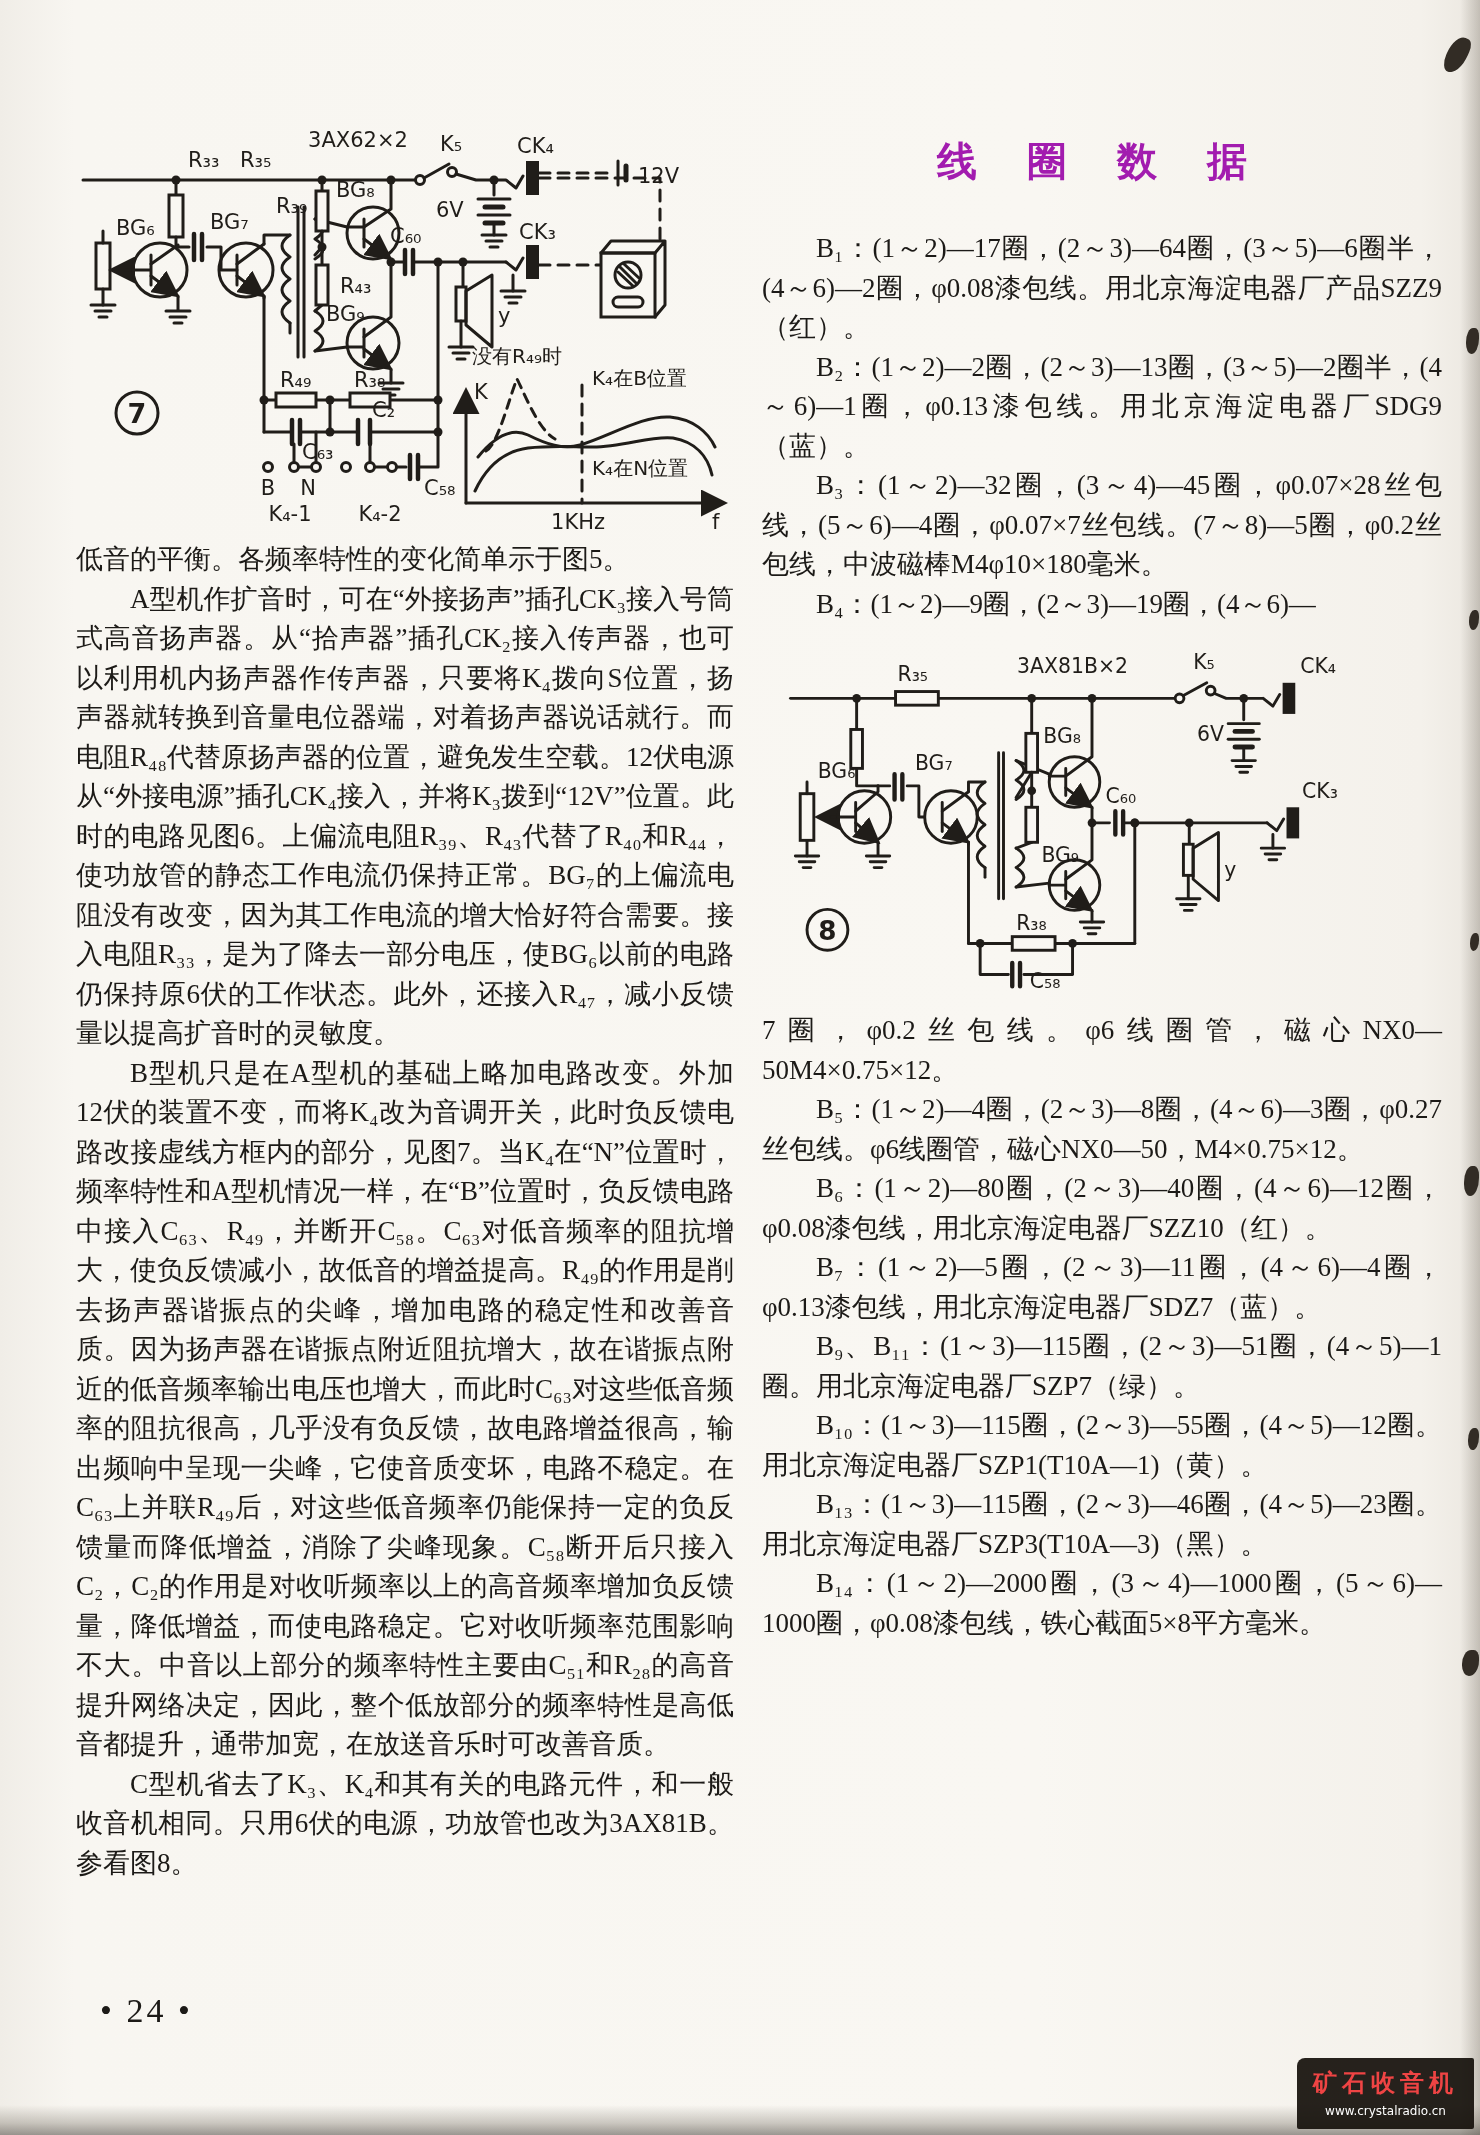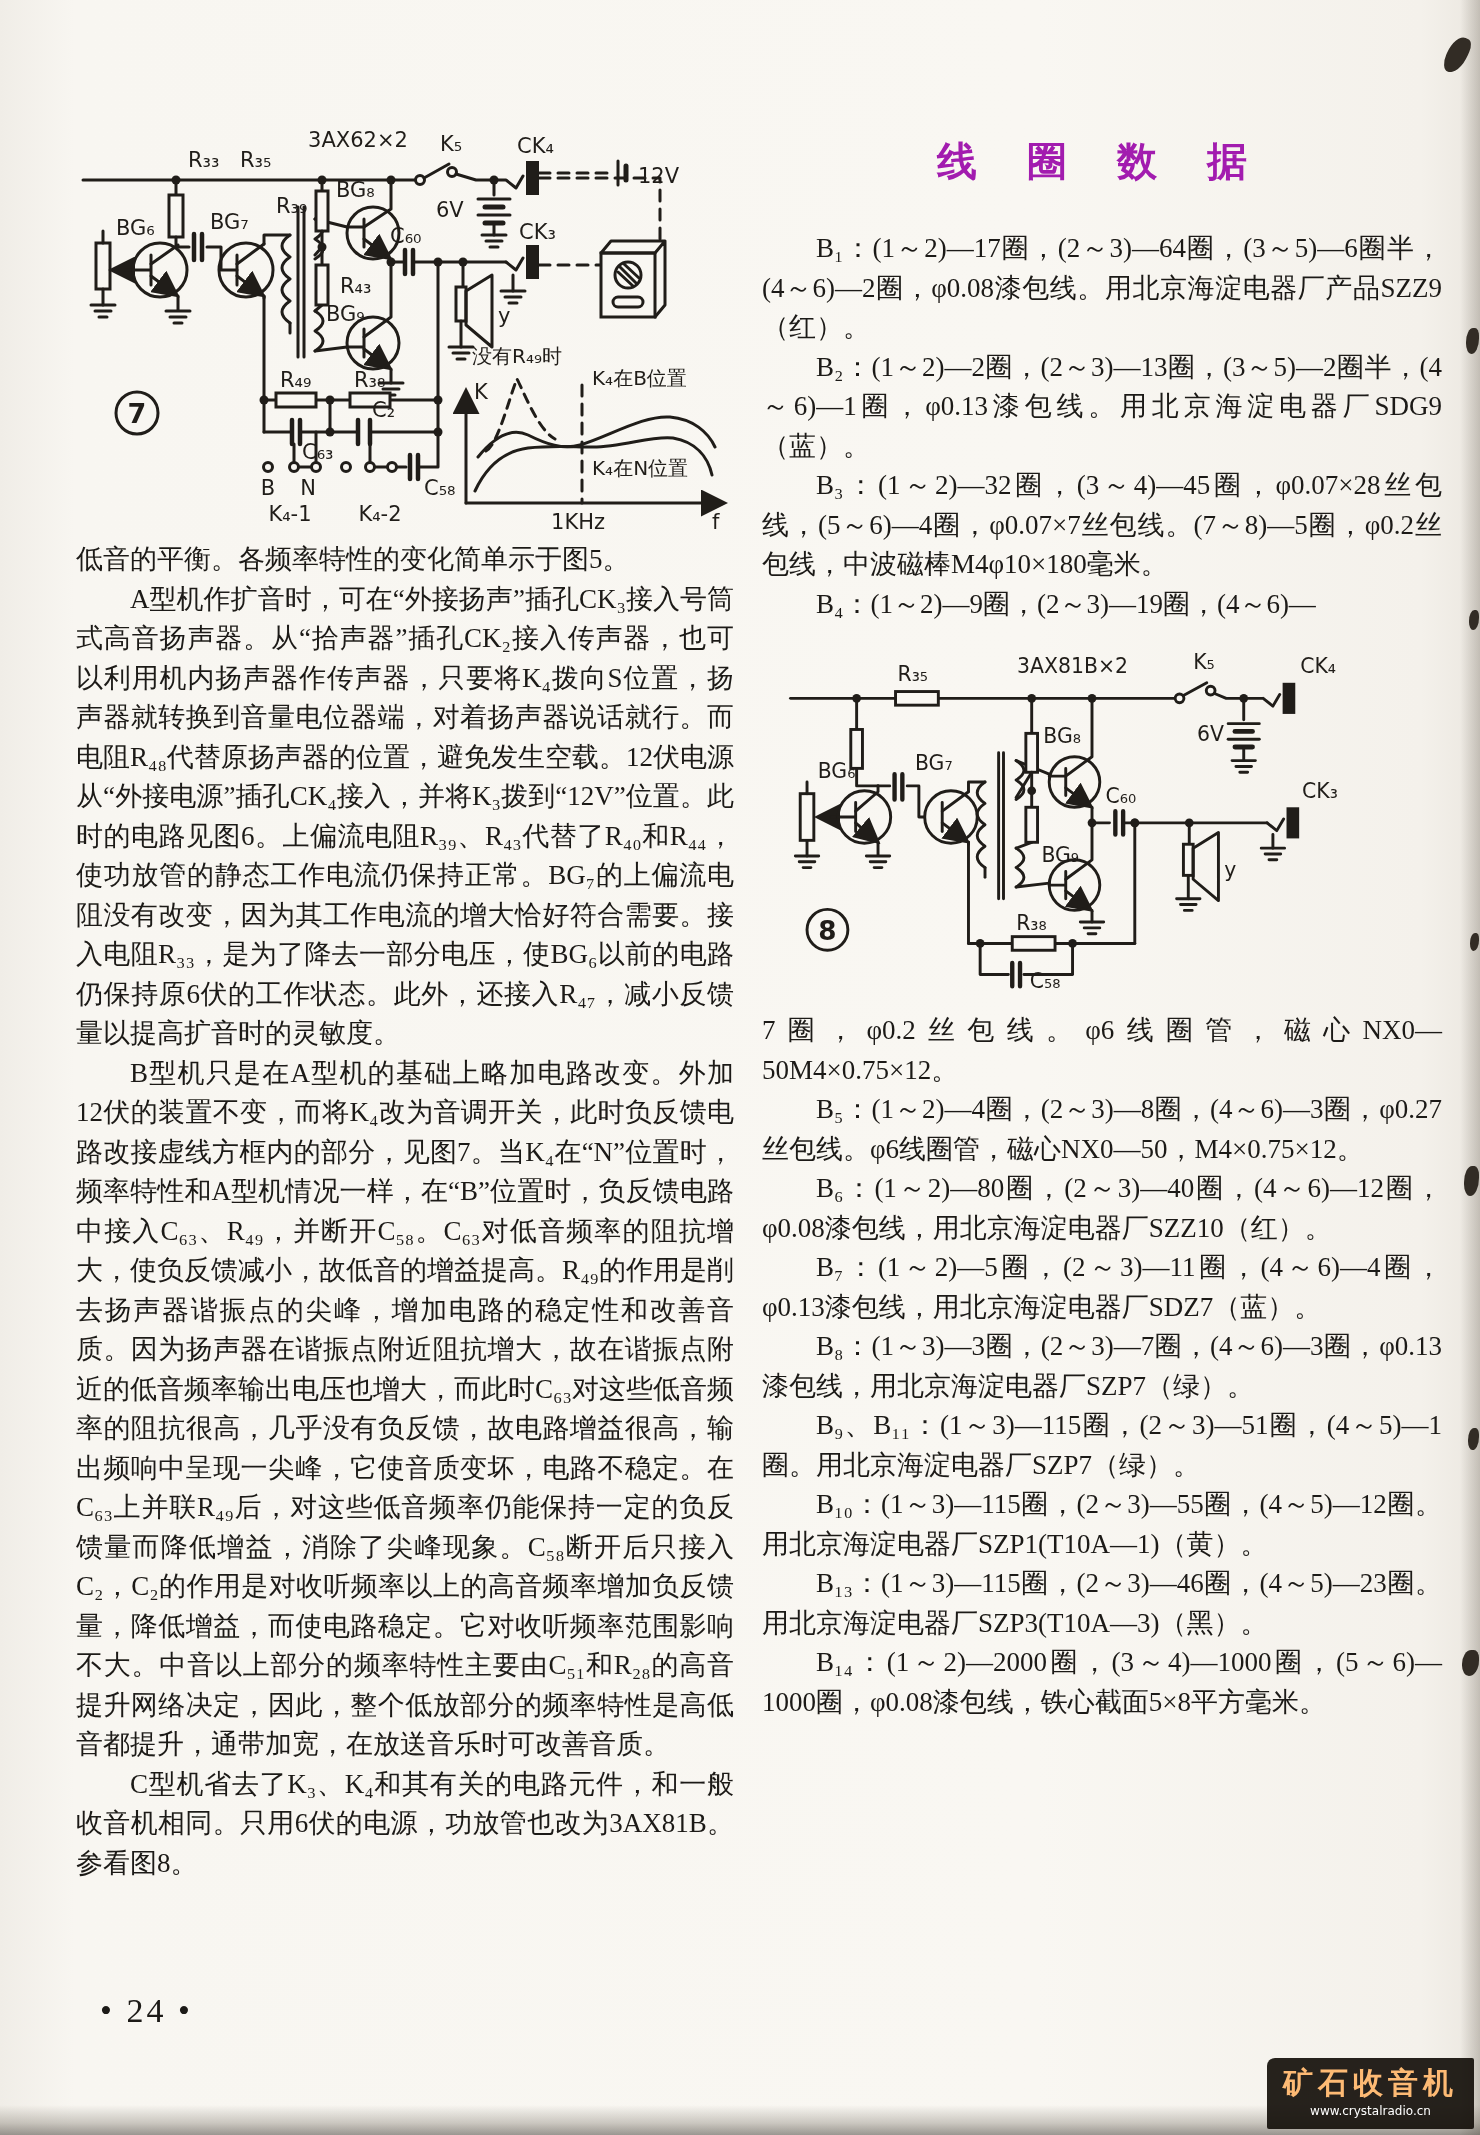--- a/index.html
+++ b/index.html
@@ -32,22 +32,22 @@
   
   .edge-shade{position:absolute;right:0;top:0;bottom:0;width:20px;
     background:linear-gradient(90deg,rgba(90,82,70,0),rgba(90,82,70,.28));}
   .bottom-shade{position:absolute;left:0;right:0;bottom:0;height:30px;
     background:linear-gradient(180deg,rgba(110,102,90,0),rgba(95,88,76,.30) 60%,rgba(60,55,48,.5));}
   .blob{position:absolute;background:#322c25;border-radius:55% 30% 60% 40%;}
   .watermark{
     position:absolute;right:6px;bottom:6px;background:rgba(22,17,12,.93);
     padding:8px 16px 7px 16px;border-radius:8px 2px 2px 2px;text-align:center;
   }
-  .wm-brand{font-family:"DejaVu Sans",sans-serif;font-size:30px;font-weight:bold;
-    color:#fdba74;letter-spacing:5px;line-height:34px;}
+  .wm-brand{font-family:"DejaVu Sans",sans-serif;font-size:24px;font-weight:bold;
+    color:#ef4444;letter-spacing:5px;line-height:34px;}
   .wm-url{font-family:"DejaVu Sans",sans-serif;font-size:12px;color:#ffffff;line-height:22px;}
 </style>
 </head>
 <body>
 
 <div class="abs" style="left:58px;top:95px;width:680px;height:440px;">
 <svg width="680" height="440" viewBox="0 0 680 440">
   <defs>
     <marker id="a7" markerWidth="9" markerHeight="9" refX="7" refY="4.5" orient="auto">
       <path d="M0,0 L9,4.5 L0,9 Z" fill="#201d19"></path>
@@ -441,21 +441,20 @@
       <text class="sl" x="266" y="358">C₅₈</text>
     </g>
   </svg>
   </div>
 
   <div class="col-text">
     <p>7圈，φ0.2丝包线。φ6线圈管，磁心NX0—50M4×0.75×12。</p>
     <p class="ind">B₅：(1～2)—4圈，(2～3)—8圈，(4～6)—3圈，φ0.27丝包线。φ6线圈管，磁心NX0—50，M4×0.75×12。</p>
     <p class="ind">B₆：(1～2)—80圈，(2～3)—40圈，(4～6)—12圈，φ0.08漆包线，用北京海淀电器厂SZZ10（红）。</p>
     <p class="ind">B₇：(1～2)—5圈，(2～3)—11圈，(4～6)—4圈，φ0.13漆包线，用北京海淀电器厂SDZ7（蓝）。</p>
-    <p class="ind">B₈：(1～3)—3圈，(2～3)—7圈，(4～6)—3圈，φ0.13漆包线，用北京海淀电器厂SZP7（绿）。</p>
     <p class="ind">B₉、B₁₁：(1～3)—115圈，(2～3)—51圈，(4～5)—1圈。用北京海淀电器厂SZP7（绿）。</p>
     <p class="ind">B₁₀：(1～3)—115圈，(2～3)—55圈，(4～5)—12圈。用北京海淀电器厂SZP1(T10A—1)（黄）。</p>
     <p class="ind">B₁₃：(1～3)—115圈，(2～3)—46圈，(4～5)—23圈。用北京海淀电器厂SZP3(T10A—3)（黑）。</p>
     <p class="ind">B₁₄：(1～2)—2000圈，(3～4)—1000圈，(5～6)—1000圈，φ0.08漆包线，铁心截面5×8平方毫米。</p>
   </div>
 </div>
 
 <div class="edge-shade"></div>
 <div class="bottom-shade"></div>
 <div class="blob" style="left:1447px;top:36px;width:20px;height:38px;transform:rotate(24deg);"></div>

